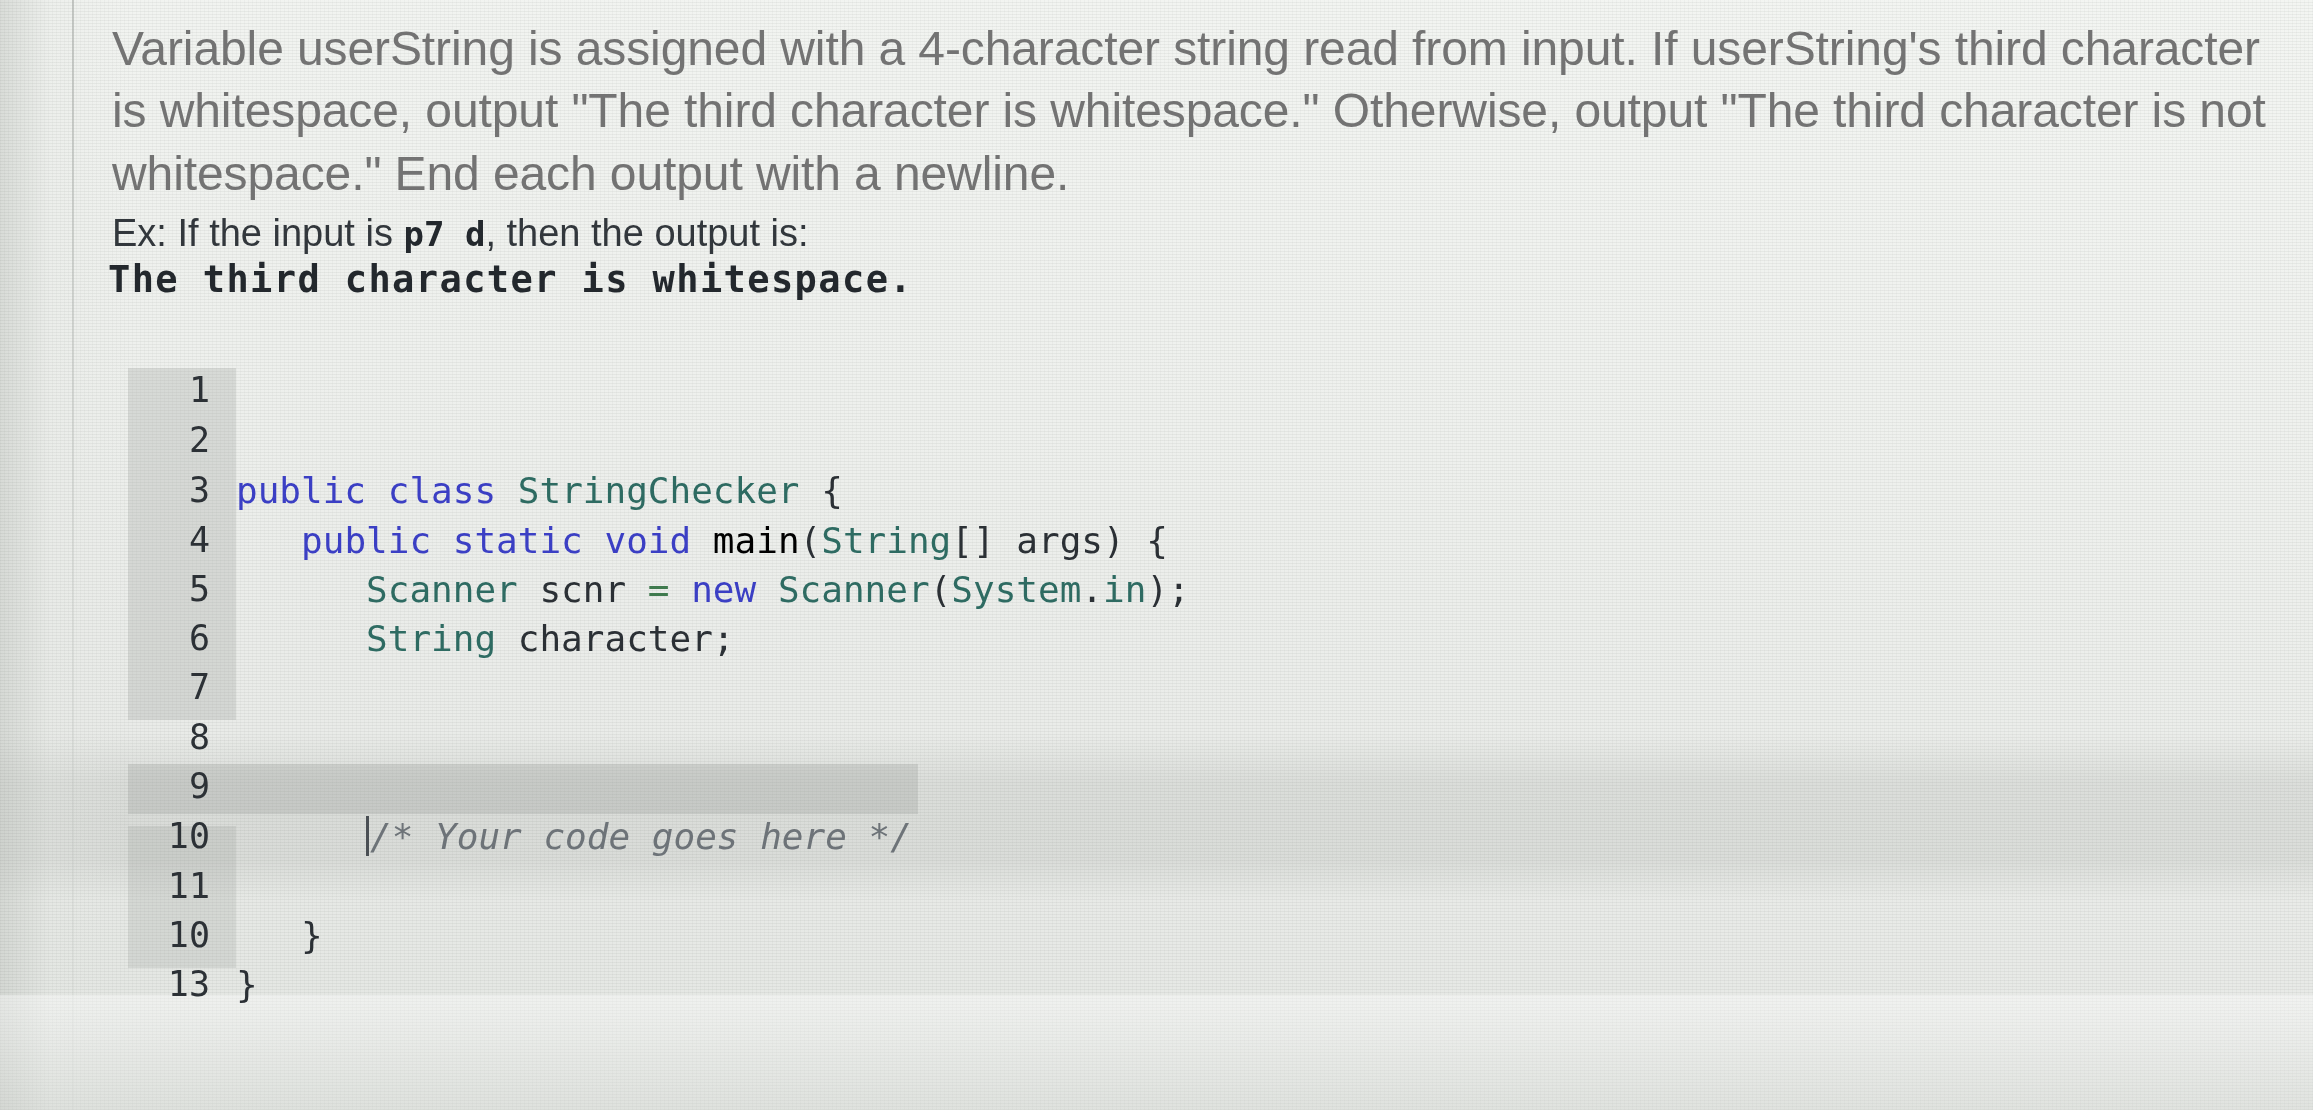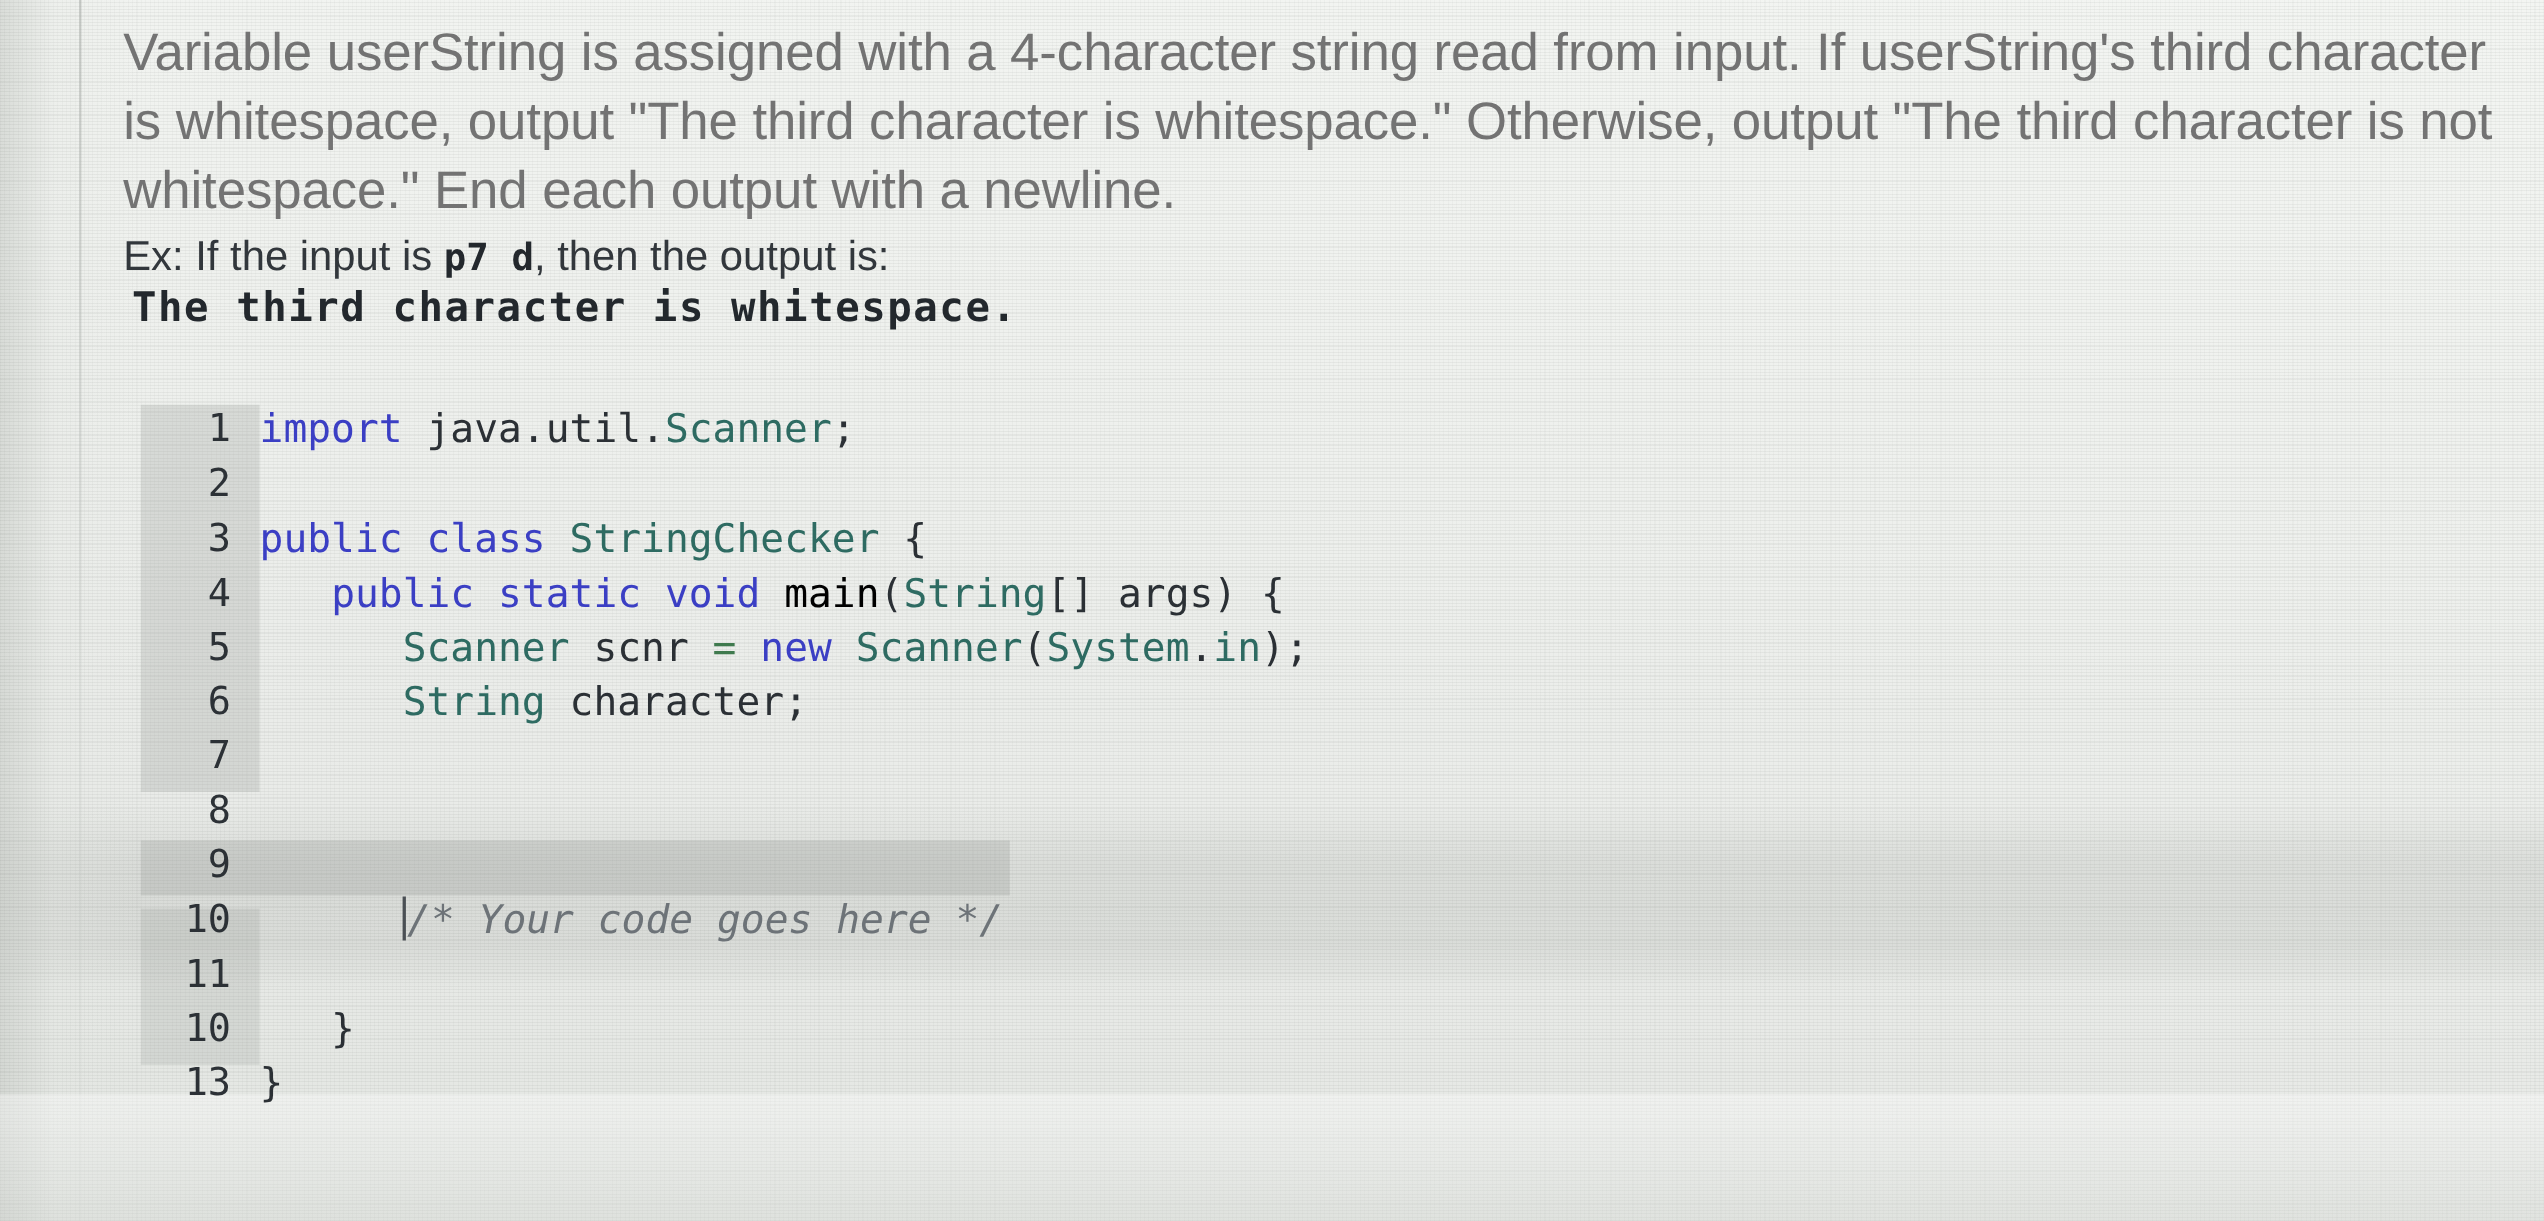--- a/index.html
+++ b/index.html
@@ -78,21 +78,21 @@
   .mono-inline {
     font-family: "DejaVu Sans Mono", "Liberation Mono", monospace;
     font-weight: bold;
     font-size: 34px;
     color: #23282d;
     white-space: pre;
   }
 
   .ex-output {
     position: absolute;
-    left: 120px;
+    left: 108px;
     top: 258px;
     font-family: "DejaVu Sans Mono", "Liberation Mono", monospace;
     font-weight: bold;
     font-size: 37px;
     letter-spacing: 1.4px;
     color: #23282d;
     white-space: pre;
   }
 
   
@@ -184,21 +184,20 @@
   <div class="ex-output">The third character is whitespace.</div>
 
   <div id="editor">
 
     <div class="gutter-shade top"></div>
     <div class="gutter-shade bottom"></div>
     <div class="active-line"></div>
 
     <div class="code-line" style="top:0px">
       <span class="lineno">1</span>
-      <span class="codetext"><span class="kw">import</span><span class="pln"> java.util.</span><span class="cls">Scanner</span><span class="pln">;</span></span>
     </div>
 
     <div class="code-line" style="top:50px">
       <span class="lineno">2</span>
       <span class="codetext"></span>
     </div>
 
     <div class="code-line" style="top:100px">
       <span class="lineno">3</span>
       <span class="codetext"><span class="kw">public class</span><span class="pln"> </span><span class="cls">StringChecker</span><span class="pln"> {</span></span>

